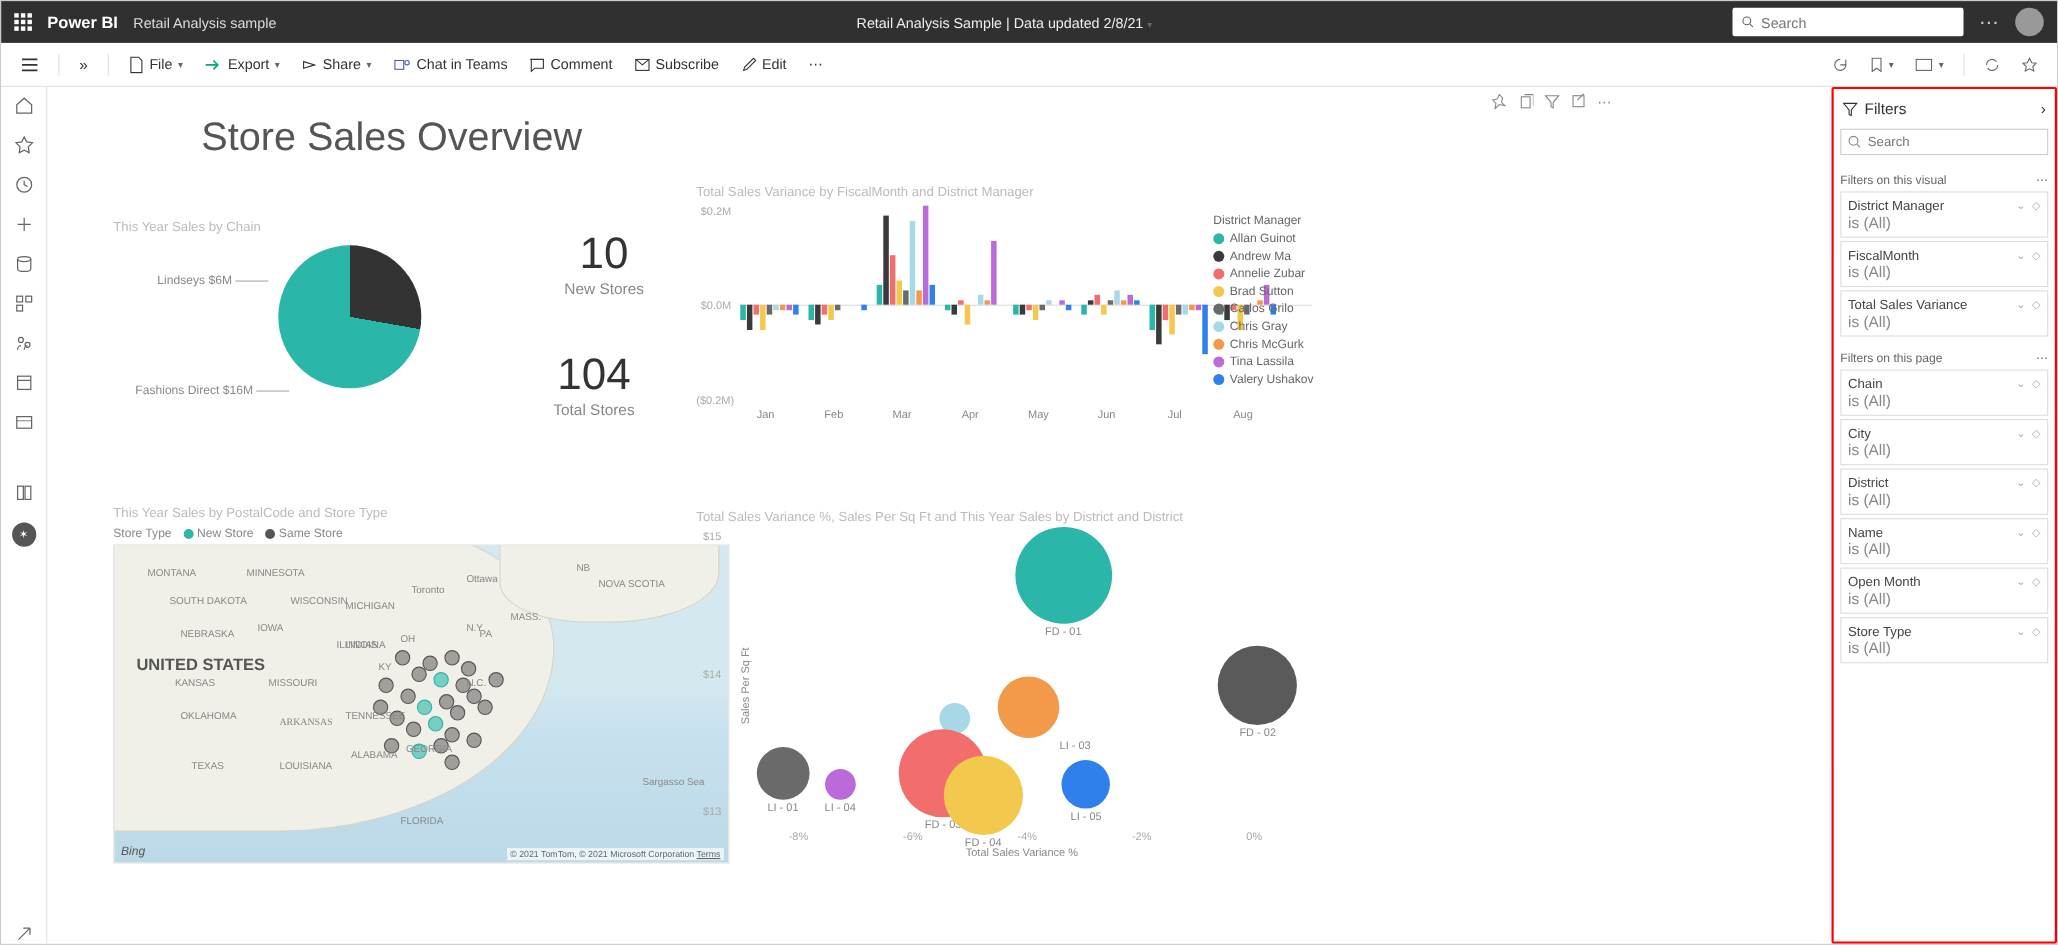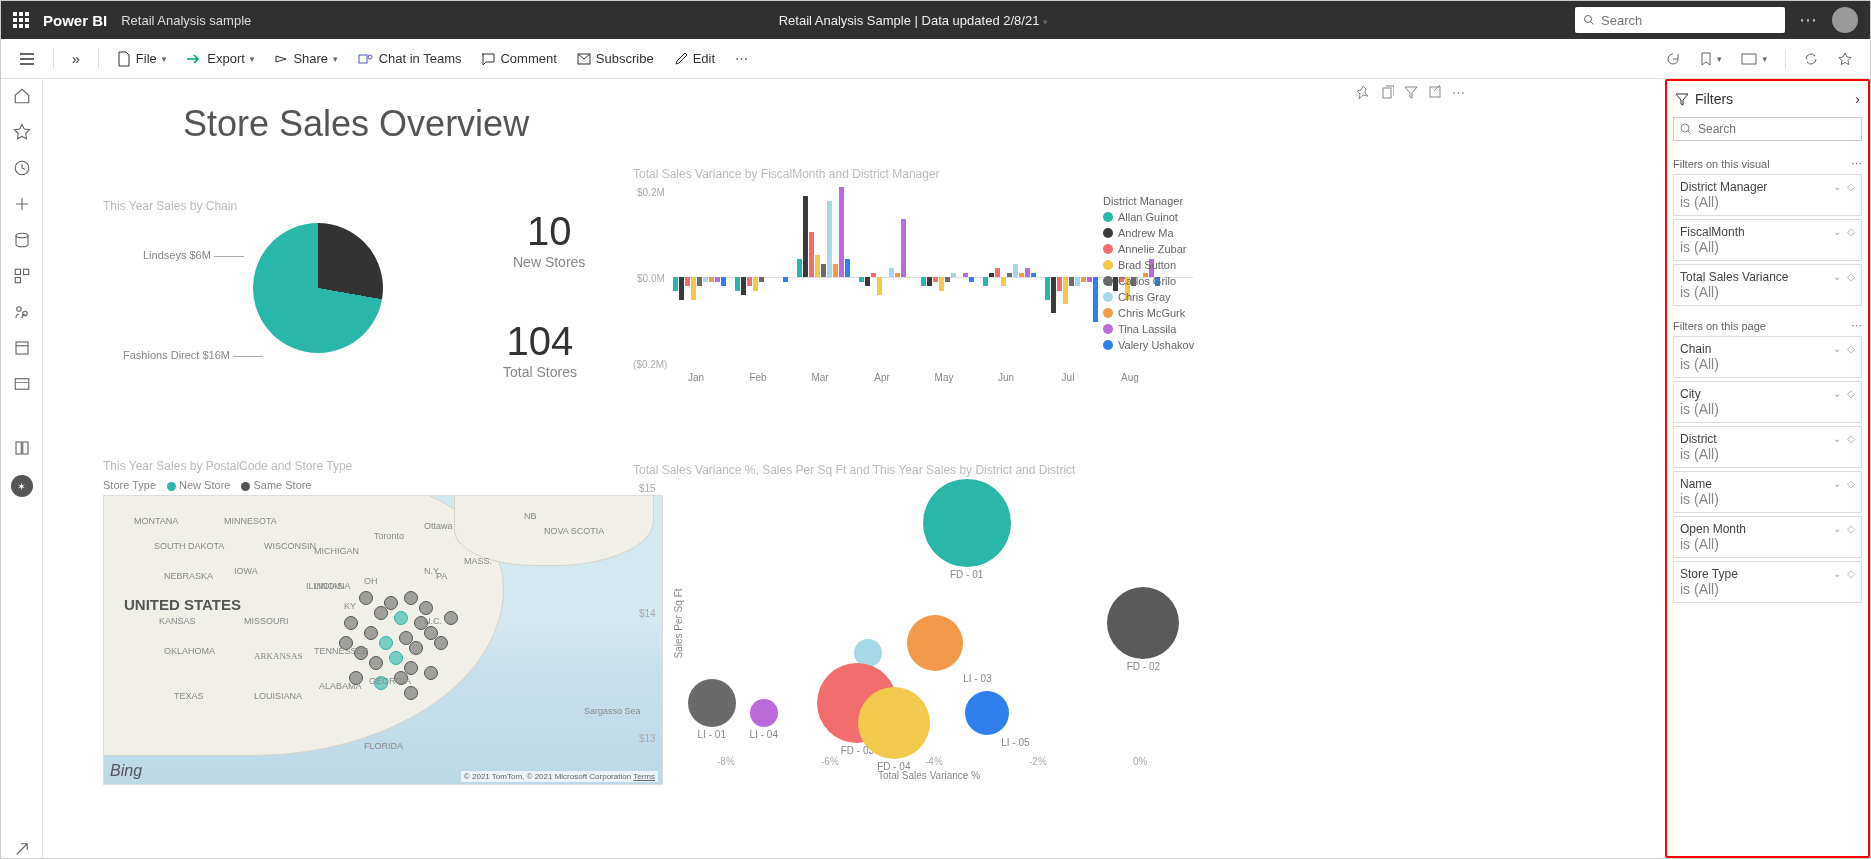--- a/index.html
+++ b/index.html
@@ -50,21 +50,21 @@
 .legend .dot{width:10px;height:10px;border-radius:50%}
 
 .maparea{position:absolute;left:60px;top:380px;width:560px}
 .maplegend{font-size:11px;color:#888;margin-bottom:4px}
 .maplegend .dot{display:inline-block;width:9px;height:9px;border-radius:50%;vertical-align:middle;margin:0 3px 0 8px}
 .mapbox{width:560px;height:290px;background:linear-gradient(#d4e8f0 45%,#c7e0ed 60%,#bcd9e8);position:relative;border:1px solid #ddd;overflow:hidden}
 .land{position:absolute;background:#f0efe8;border:1px solid #d6d4c8}
 .mapbox .city{position:absolute;width:14px;height:14px;border-radius:50%;background:rgba(80,80,80,0.5);border:1px solid #555}
 .mapbox .city.n{background:rgba(42,182,169,0.6);border-color:#2ab6a9}
 .mapbox .mlb{position:absolute;font-size:9px;color:#888}
-.bing{position:absolute;bottom:4px;left:6px;font-size:16px;color:#555;font-style:italic}
+.bing{position:absolute;bottom:4px;left:6px;font-size:11px;color:#555;font-style:italic}
 .copyrt{position:absolute;bottom:2px;right:4px;font-size:8px;color:#666;background:rgba(255,255,255,0.7);padding:1px 3px}
 
 .scatter{position:absolute;left:590px;top:384px;width:560px;height:320px}
 .sbox{position:relative;height:270px;margin-left:32px;margin-top:6px}
 .bubble{position:absolute;border-radius:50%}
 .blbl{position:absolute;font-size:10px;color:#888;transform:translate(-50%,0)}
 .ylab{position:absolute;left:-22px;top:50%;transform:rotate(-90deg);font-size:10px;color:#888}
 .xlab{position:absolute;bottom:-28px;left:50%;transform:translateX(-50%);font-size:10px;color:#888}
 .tick{position:absolute;font-size:10px;color:#aaa}
 
@@ -522,21 +522,21 @@
           <div class="blbl" style="left: 478.4px; top: 178px;">FD - 02</div>
           <div class="bubble" style="left: 242.4px; top: 132px; height: 56px; width: 56px; background: rgb(242, 153, 74);"></div>
           <div class="blbl" style="left: 270.4px; top: 190px; margin-left: 42px;">LI - 03</div>
           <div class="bubble" style="left: 188.8px; top: 156px; height: 28px; width: 28px; background: rgb(167, 216, 232);"></div>
           <div class="blbl" style="left: 202.8px; top: 186px;">LI - 02</div>
           <div class="bubble" style="left: 152.4px; top: 180px; height: 80px; width: 80px; background: rgb(242, 109, 109);"></div>
           <div class="blbl" style="left: 192.4px; top: 262px;">FD - 03</div>
           <div class="bubble" style="left: 192.8px; top: 204px; height: 72px; width: 72px; background: rgb(242, 201, 76);"></div>
           <div class="blbl" style="left: 228.8px; top: 278px;">FD - 04</div>
           <div class="bubble" style="left: 300.4px; top: 208px; height: 44px; width: 44px; background: rgb(47, 128, 237);"></div>
-          <div class="blbl" style="left: 322.4px; top: 254px; margin-left: 28px;">LI - 05</div>
+          <div class="blbl" style="left: 322.4px; top: 254px;">LI - 05</div>
           <div class="bubble" style="left: 84.8px; top: 216px; height: 28px; width: 28px; background: rgb(187, 107, 217);"></div>
           <div class="blbl" style="left: 98.8px; top: 246px;">LI - 04</div>
           <div class="bubble" style="left: 22.8px; top: 196px; height: 48px; width: 48px; background: rgb(106, 106, 106);"></div>
           <div class="blbl" style="left: 46.8px; top: 246px;">LI - 01</div>
         </div>
     </div>
   </div>
 
   <div class="filters">
     <div class="hdr">

